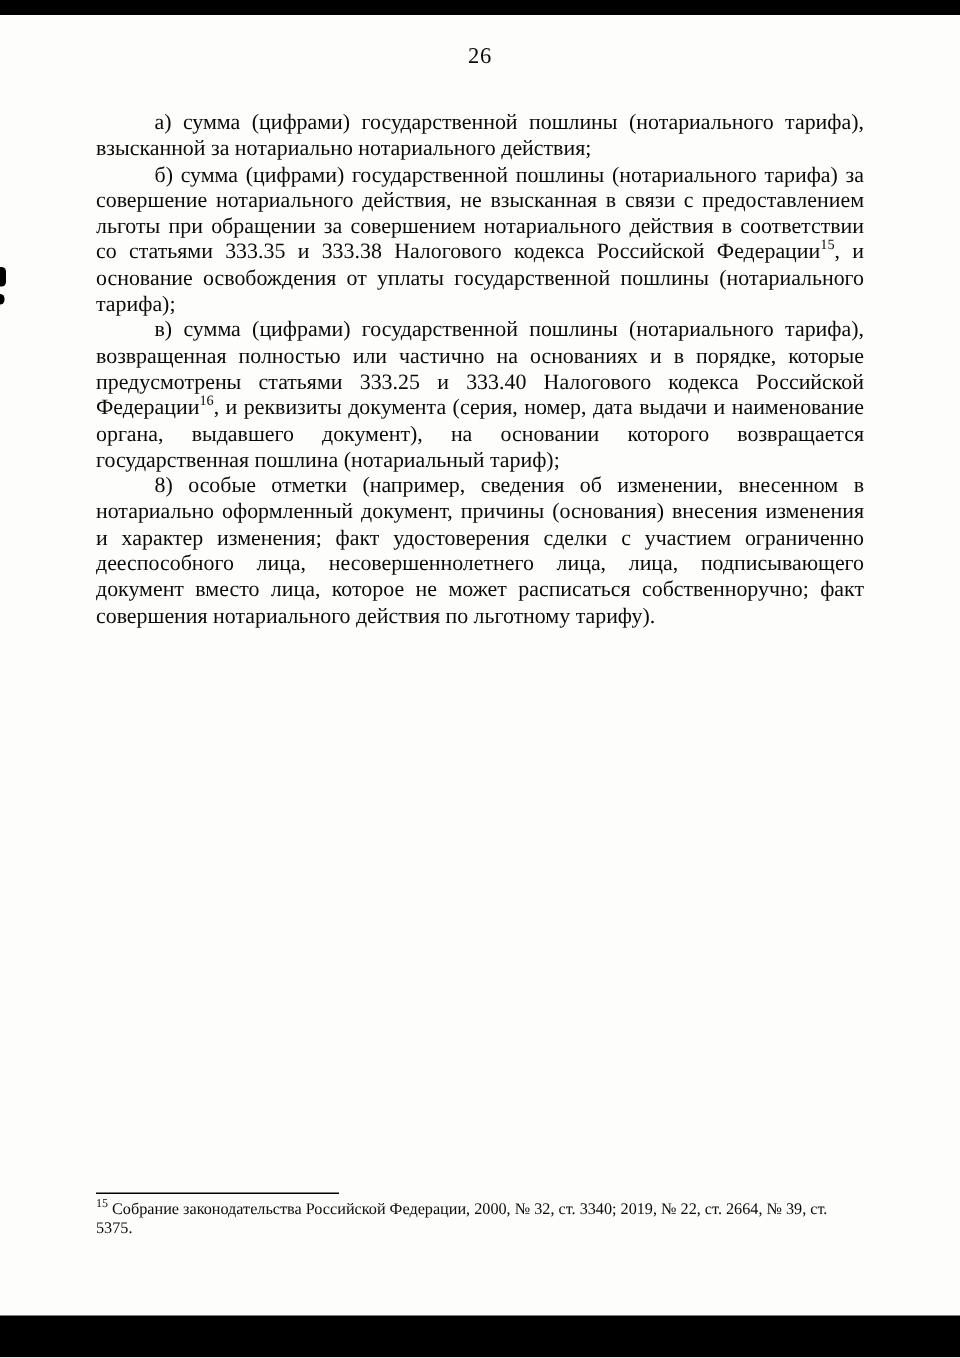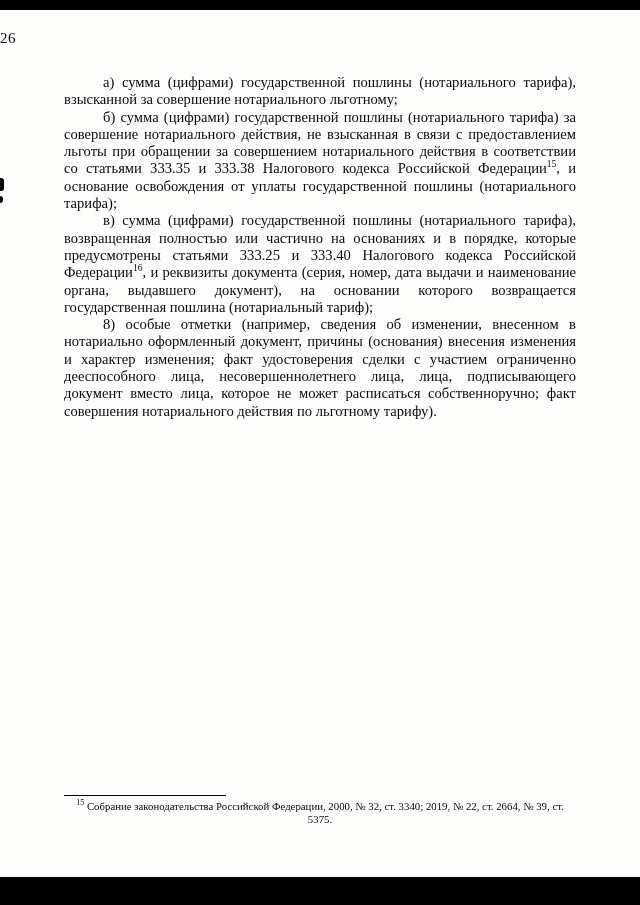--- a/index.html
+++ b/index.html
@@ -28,21 +28,21 @@
     position: absolute;
     background: #000000;
   }
   .scan-artifact.a1 { left: 0; top: 178px; width: 4px; height: 13px; border-radius: 0 3px 3px 0; }
   .scan-artifact.a2 { left: 0; top: 196px; width: 3px; height: 7px; border-radius: 0 3px 3px 0; }
   .page-number {
     position: absolute;
     top: 30px;
     left: 0;
     width: 100%;
-    text-align: left;
+    text-align: center;
     font-size: 15px;
     letter-spacing: 0.5px;
   }
   .body-text {
     position: absolute;
     top: 74px;
     left: 64px;
     width: 512px;
     font-size: 14.6px;
     line-height: 17.3px;
@@ -68,41 +68,40 @@
   }
   .fn-rule {
     width: 162px;
     height: 0;
     border-top: 1px solid #000000;
     margin-bottom: 4px;
   }
   .footnotes p {
     margin: 0;
     text-indent: 0;
-    text-align: center;
   }
   .footnotes sup {
     font-size: 8px;
     line-height: 0;
     vertical-align: super;
   }
 </style>
 </head>
 <body>
 
 <div class="page">
 
   <div class="scan-bar top"></div>
   <div class="scan-artifact a1"></div>
   <div class="scan-artifact a2"></div>
 
   <div class="page-number">26</div>
 
   <div class="body-text">
-    <p><span>а) сумма (цифрами) государственной пошлины (нотариального тарифа), взысканной за совершение нотариального льготному;</span></p>
+    <p><span>а) сумма (цифрами) государственной пошлины (нотариального тарифа), взысканной за нотариально нотариального действия;</span></p>
 
     <p><span>б) сумма (цифрами) государственной пошлины (нотариального тарифа) за совершение нотариального действия, не взысканная в связи с предоставлением льготы при обращении за совершением нотариального действия в соответствии со статьями 333.35 и 333.38 Налогового кодекса Российской Федерации</span><sup>15</sup><span>, и основание освобождения от уплаты государственной пошлины (нотариального тарифа);</span></p>
 
     <p><span>в) сумма (цифрами) государственной пошлины (нотариального тарифа), возвращенная полностью или частично на основаниях и в порядке, которые предусмотрены статьями 333.25 и 333.40 Налогового кодекса Российской Федерации</span><sup>16</sup><span>, и реквизиты документа (серия, номер, дата выдачи и наименование органа, выдавшего документ), на основании которого возвращается государственная пошлина (нотариальный тариф);</span></p>
 
     <p><span>8) особые отметки (например, сведения об изменении, внесенном в нотариально оформленный документ, причины (основания) внесения изменения и характер изменения; факт удостоверения сделки с участием ограниченно дееспособного лица, несовершеннолетнего лица, лица, подписывающего документ вместо лица, которое не может расписаться собственноручно; факт совершения нотариального действия по льготному тарифу).</span></p>
   </div>
 
   <div class="footnotes">
     <div class="fn-rule"></div>

